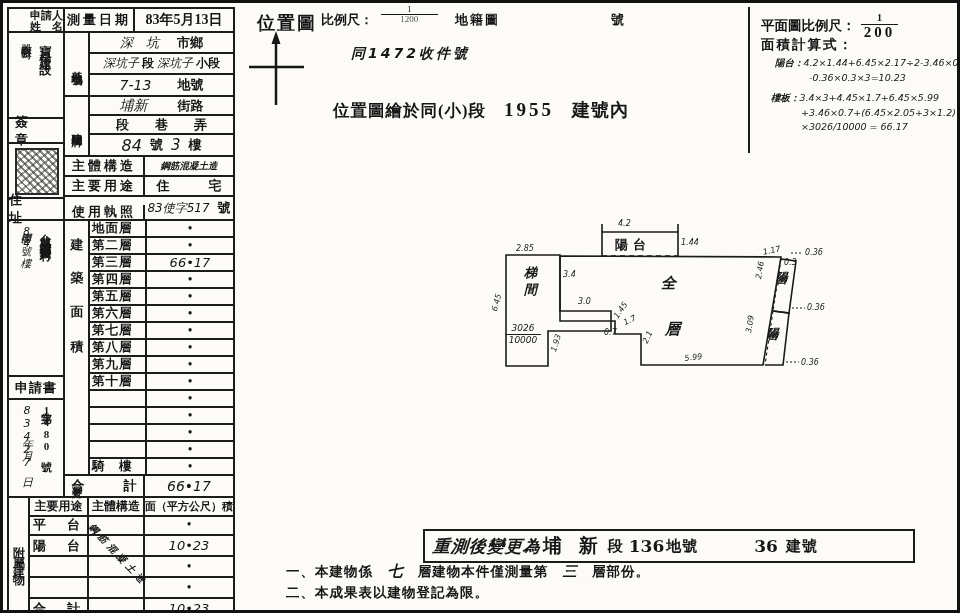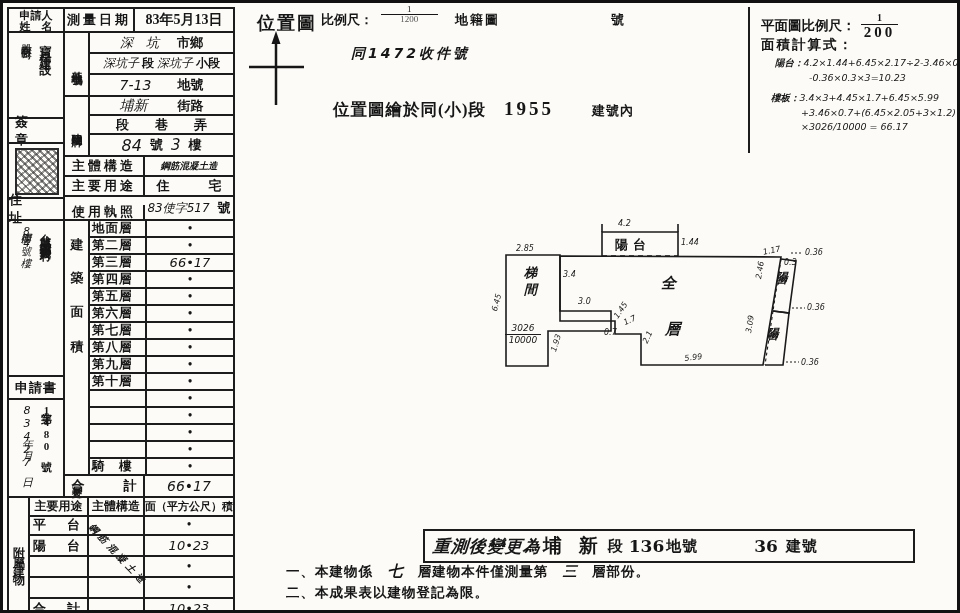--- a/index.html
+++ b/index.html
@@ -39,21 +39,21 @@
         repeating-linear-gradient(45deg,rgba(40,40,40,.55) 0 2px,transparent 2px 5px),
         repeating-linear-gradient(-40deg,rgba(40,40,40,.45) 0 2px,transparent 2px 6px);}
   svg{position:absolute;left:0;top:0;overflow:visible;}
 </style>
 </head>
 <body>
 
 <div id="page">
 
   <div class="cell" style="left:4px;top:4px;width:58px;height:26px;">
-    <div style="font-weight:bold;font-size:11px;line-height:11px;padding-top:1px;text-align:center;">
+    <div style="font-weight:bold;font-size:11px;line-height:11px;padding-top:1px;text-align:right;">
       <span>申請人</span><br>
       <span>姓　名</span>
     </div>
   </div>
   <div class="cell" style="left:4px;top:28px;width:58px;height:88px;">
     <div style="display:flex;justify-content:center;gap:3px;height:100%;padding-top:2px;">
       <span class="vcol" style="font-size:11px;letter-spacing:1px;">股份有限公司</span>
       <span class="vcol" style="font-size:12px;font-weight:bold;letter-spacing:6px;">寶楊建設</span>
     </div>
   </div>
@@ -255,21 +255,21 @@
     <line x1="30" y1="12" x2="30" y2="76" stroke="#161616" stroke-width="2.5"></line>
     <polygon points="30,2 25.5,15 34.5,15" fill="#161616"></polygon>
     <line x1="3" y1="38" x2="58" y2="38" stroke="#161616" stroke-width="2.5"></line>
   </svg>
 
   <div class="abs hw" style="left:348px;top:42px;font-size:14px;font-weight:bold;letter-spacing:3px;">同1472收件號</div>
 
   <div class="abs" style="left:330px;top:95px;">
     <span style="font-weight:bold;font-size:16.5px;letter-spacing:1px;">位置圖繪於同(小)段</span>
     <span style="font-weight:bold;font-size:19px;margin:0 14px;letter-spacing:3px;">1955</span>
-    <span style="font-weight:bold;font-size:13px;letter-spacing:1px;margin-left:20px;">建號內</span>
+    <span style="font-weight:bold;font-size:18px;letter-spacing:1px;">建號內</span>
   </div>
 
   <div class="abs" style="left:745px;top:4px;width:2px;height:146px;background:#1c1c1c;"></div>
   <div class="abs" style="left:758px;top:10px;font-weight:bold;font-size:13.5px;">
     <span>平面圖比例尺：</span>
     <span class="frac" style="margin-left:2px;">
       <span class="fn" style="font-size:10px;padding:0 16px;">1</span>
       <span class="fd" style="font-size:15px;letter-spacing:3px;">200</span>
     </span>
   </div>

